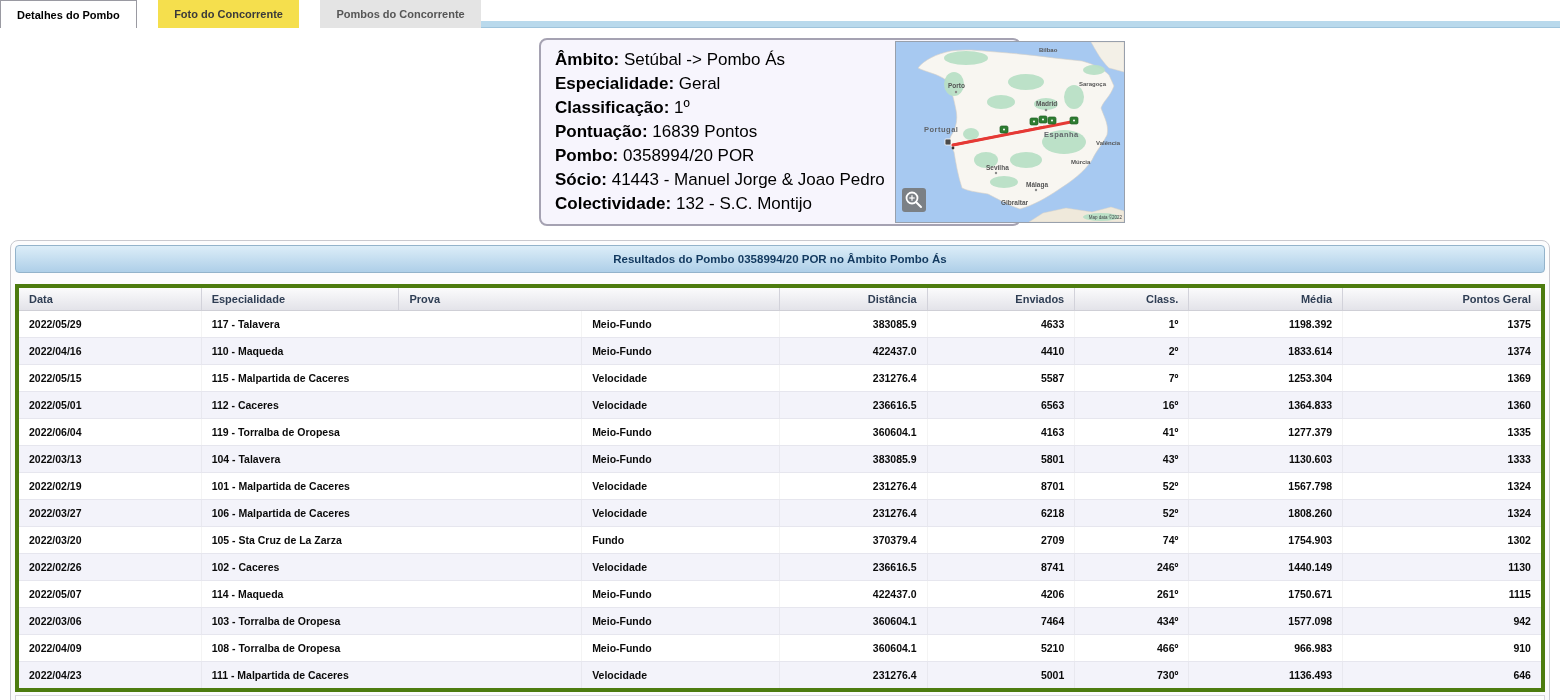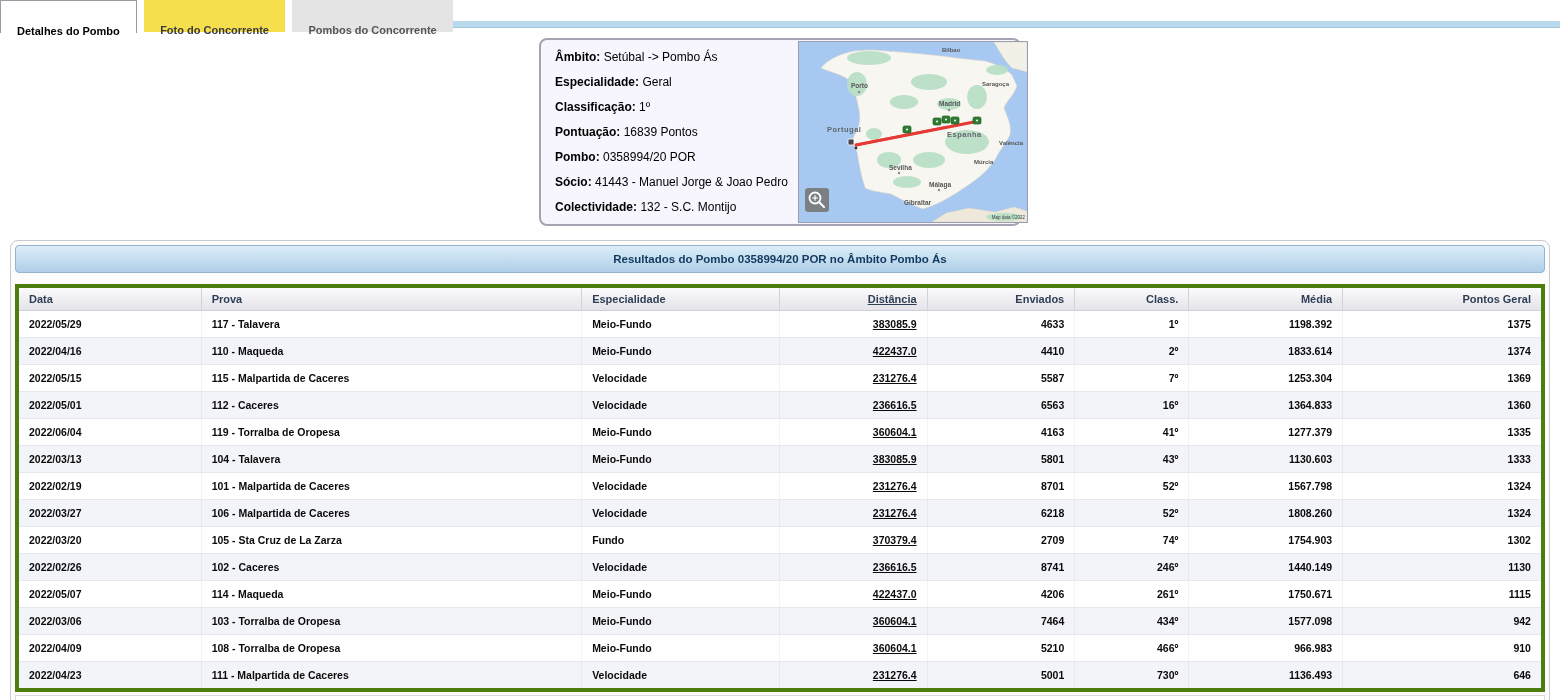--- a/index.html
+++ b/index.html
@@ -6,32 +6,32 @@
   body{
     width:1560px;height:700px;overflow:hidden;background:#ffffff;
     font-family:"Liberation Sans","DejaVu Sans",sans-serif;
     -webkit-font-smoothing:antialiased;
   }
   
   .tabbar{position:relative;height:28px;background:#fff;}
   .tab-strip-filler{position:absolute;left:368px;right:0;bottom:0;height:7px;
     background:var(--tab-strip-blue,#b9d9ec);border-bottom:1px solid #9fc4dc;box-sizing:border-box;}
   .tab{position:relative;z-index:2;display:inline-block;height:28px;line-height:28px;
-    padding:16px 16px;margin-right:3px;font-size:11px;font-weight:700;color:#444;
+    padding:0 16px;margin-right:17px;font-size:11px;font-weight:700;color:#444;
     vertical-align:top;cursor:pointer;box-sizing:border-box;}
   .tab.active{background:var(--tab-active-bg,#fff);color:#000;
     border:1px solid #9a9aa2;border-bottom:none;}
   .tab.yellow{background:var(--tab-yellow-bg,#f5df4d);color:#3a3a3a;}
   .tab.gray{background:var(--tab-gray-bg,#e4e4e4);color:#555;}
   
   .info-panel{width:482px;height:188px;margin:10px auto 0;box-sizing:border-box;
     border:2px solid #a5a2b2;border-radius:8px;background:#f7f5fd;
     display:flex;align-items:center;padding:3px 8px 3px 14px;gap:10px;}
   .info-fields{flex:1;display:flex;flex-direction:column;justify-content:space-between;
-    height:164px;font-size:12px;color:#000;}
+    height:164px;font-size:17px;color:#000;}
   .info-field{white-space:nowrap;}
   .info-field b{font-weight:700;}
   .info-field span{font-weight:400;}
   .map-box{width:228px;height:180px;border:1px solid #98a0ac;background:#fff;flex:none;cursor:grab;}
   .map-box svg{display:block;}
   
   .results-panel{margin:14px 10px 0;border:1px solid #c9c9cf;border-radius:8px;
     background:#fcfcfd;padding:4px;box-sizing:border-box;}
   .banner{height:26px;border:1px solid #93b3cb;border-radius:4px;
     background:linear-gradient(var(--banner-top,#dcedf8),var(--banner-bottom,#aecfe8));
@@ -46,21 +46,21 @@
   .thead .cell:last-child{border-right:none;text-align:right;}
   .tr{display:flex;height:26px;align-items:center;font-size:10.5px;font-weight:700;
     color:#0a0a0a;border-bottom:1px solid #e6e6ee;background:#fff;}
   .tr:last-child{border-bottom:none;}
   .tr.alt{background:var(--row-alt-bg,#f3f3fa);}
   .cell{padding:0 10px;box-sizing:border-box;white-space:nowrap;overflow:hidden;}
   .tr .cell{border-right:1px solid rgba(0,0,0,0.045);height:100%;display:flex;align-items:center;}
   .tr .cell:last-child{border-right:none;}
   .num{justify-content:flex-end;text-align:right;}
   .col-data{width:12%;}  .col-prova{width:25%;}  .col-esp{width:13%;}
-  .col-dist{width:9.7%;text-decoration:underline;} .col-env{width:9.7%;}   .col-class{width:7.5%;}
+  .col-dist{width:9.7%;} .col-env{width:9.7%;}   .col-class{width:7.5%;}
   .col-media{width:10.1%;} .col-pontos{width:13%;}
   .tfoot{display:flex;height:24px;align-items:center;margin-top:3px;
     border:1px solid #d8d8de;background:#fff;font-size:11px;font-weight:700;color:#000;}
   .tfoot .spacer{width:76.9%;}
 </style>
 </head>
 <body>
 
 <div class="tabbar">
   <div class="tab-strip-filler"></div>
@@ -170,22 +170,22 @@
     </svg>
   </div>
 </div>
 
 <div class="results-panel">
   <div class="banner">Resultados do Pombo 0358994/20 POR no Âmbito Pombo Ás</div>
 
   <div class="tbl">
     <div class="thead">
       <div class="cell col-data">Data</div>
+      <div class="cell col-esp">Especialidade</div>
       <div class="cell col-prova">Prova</div>
-      <div class="cell col-esp">Especialidade</div>
       <div class="cell col-dist num">Distância</div>
       <div class="cell col-env num">Enviados</div>
       <div class="cell col-class num">Class.</div>
       <div class="cell col-media num">Média</div>
       <div class="cell col-pontos num">Pontos Geral</div>
     </div>
     <div id="tbody">
   <div class="tr">
     <div class="cell col-data">2022/05/29</div>
     <div class="cell col-prova">117 - Talavera</div>

